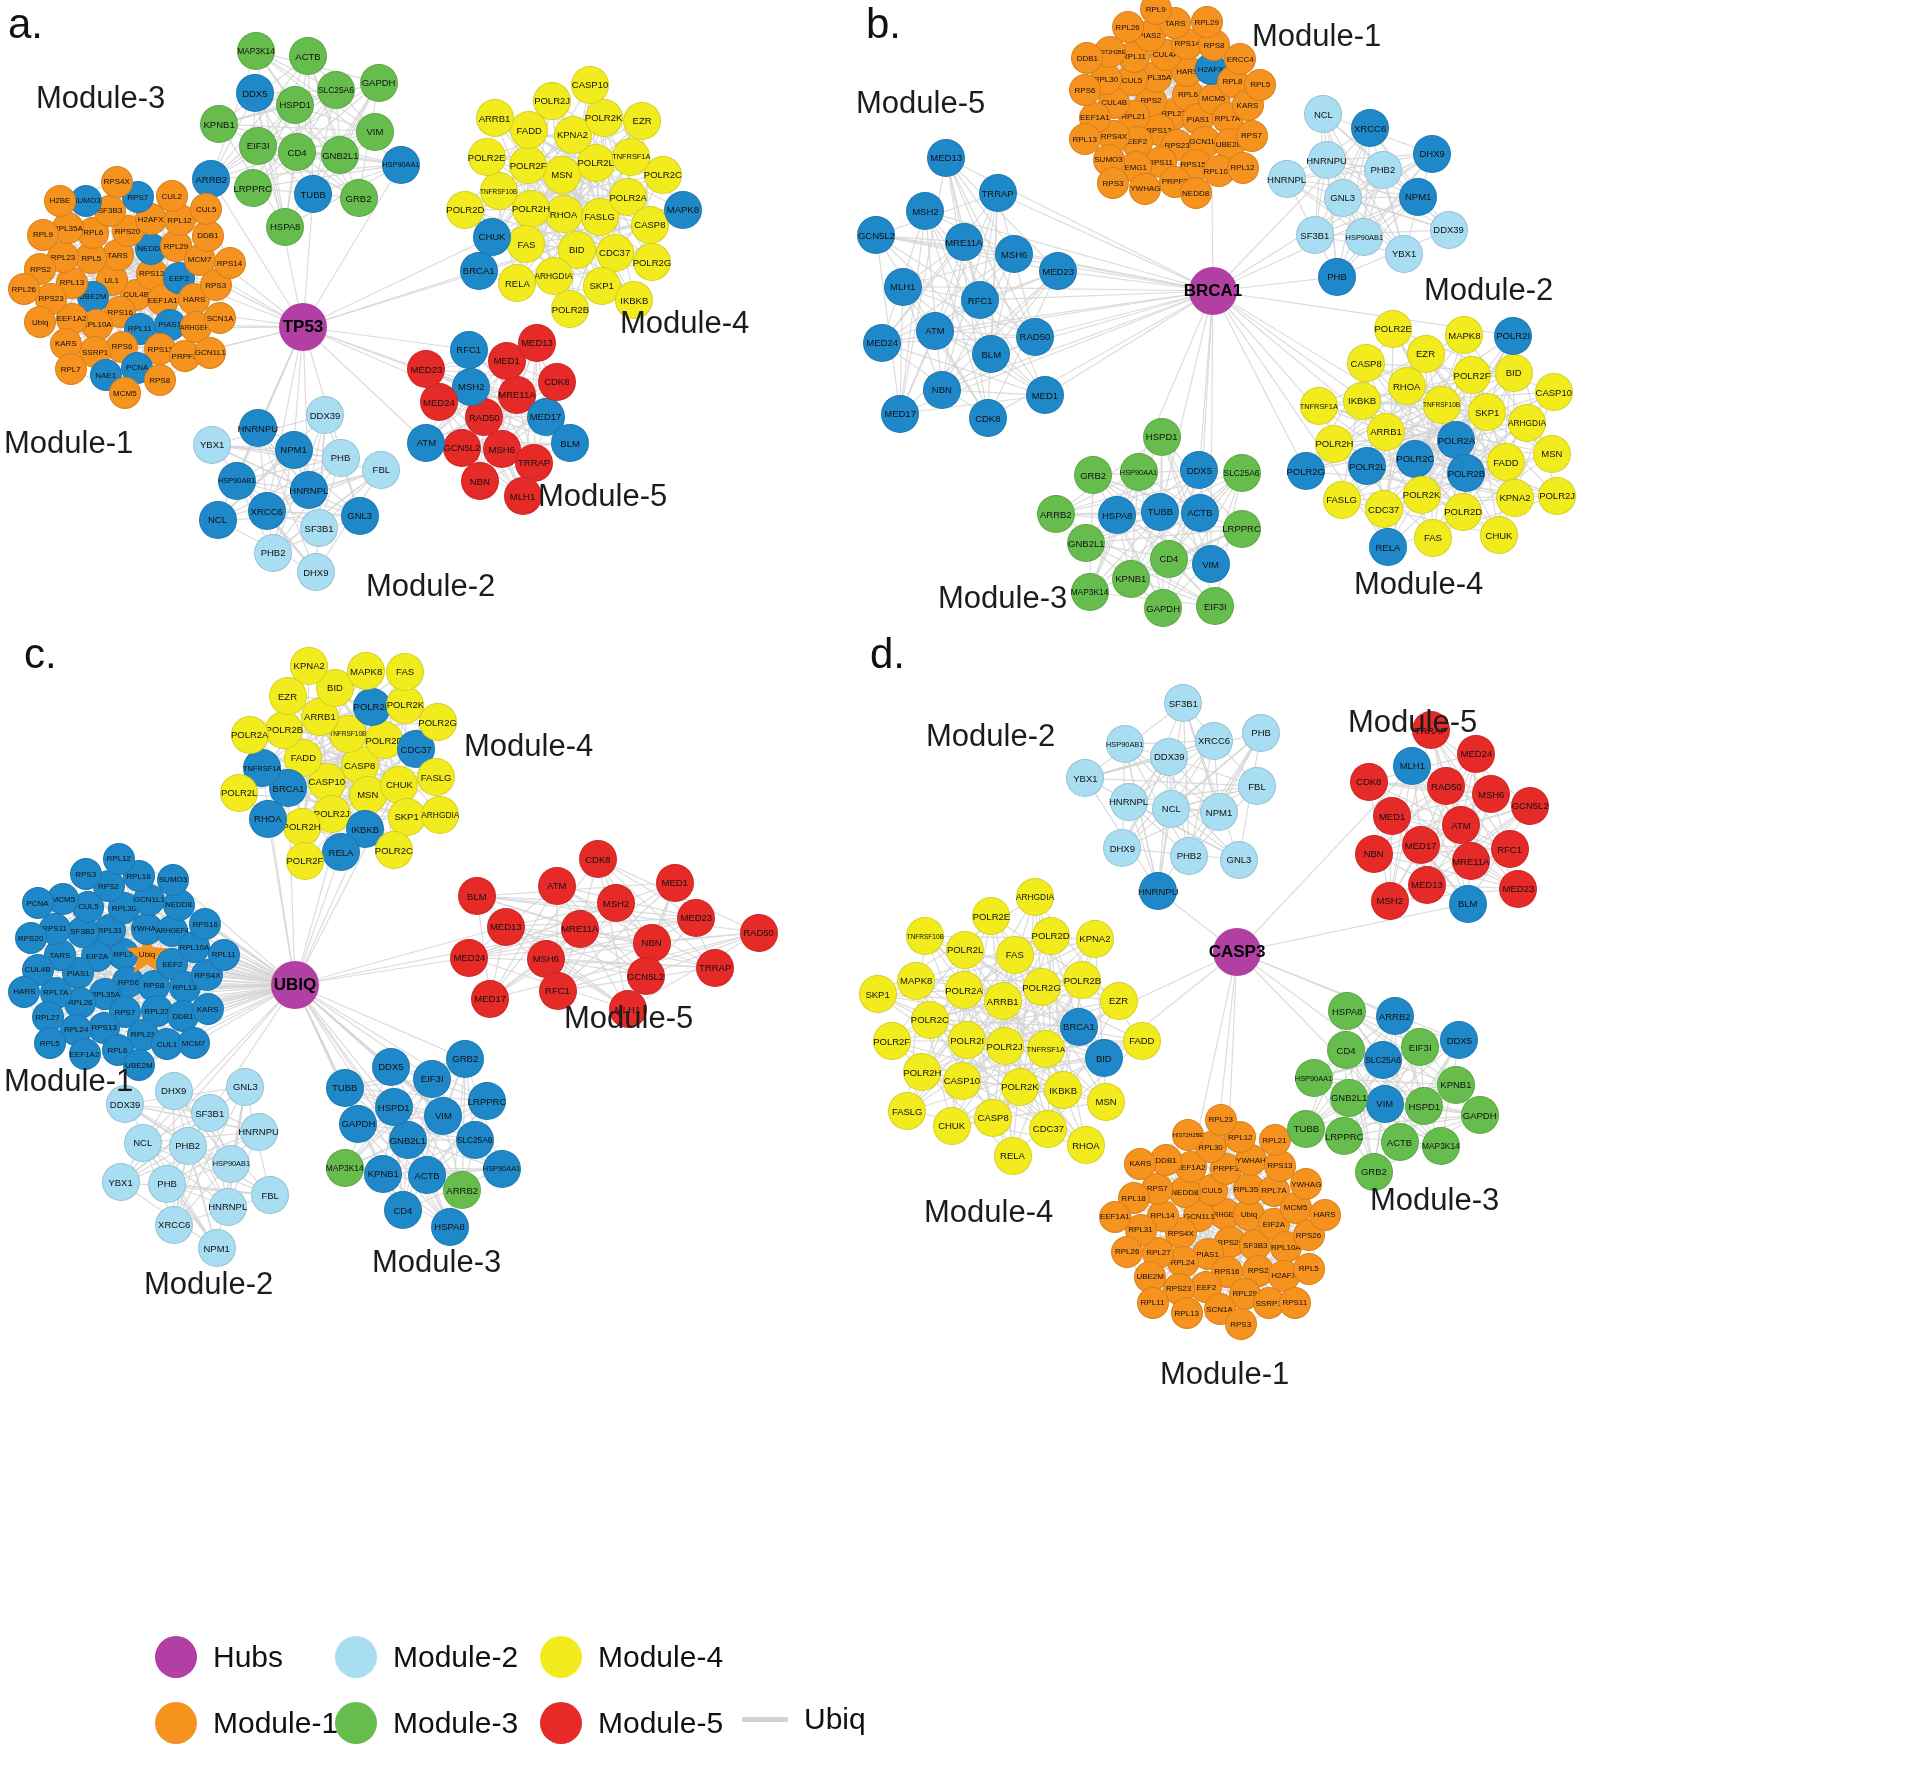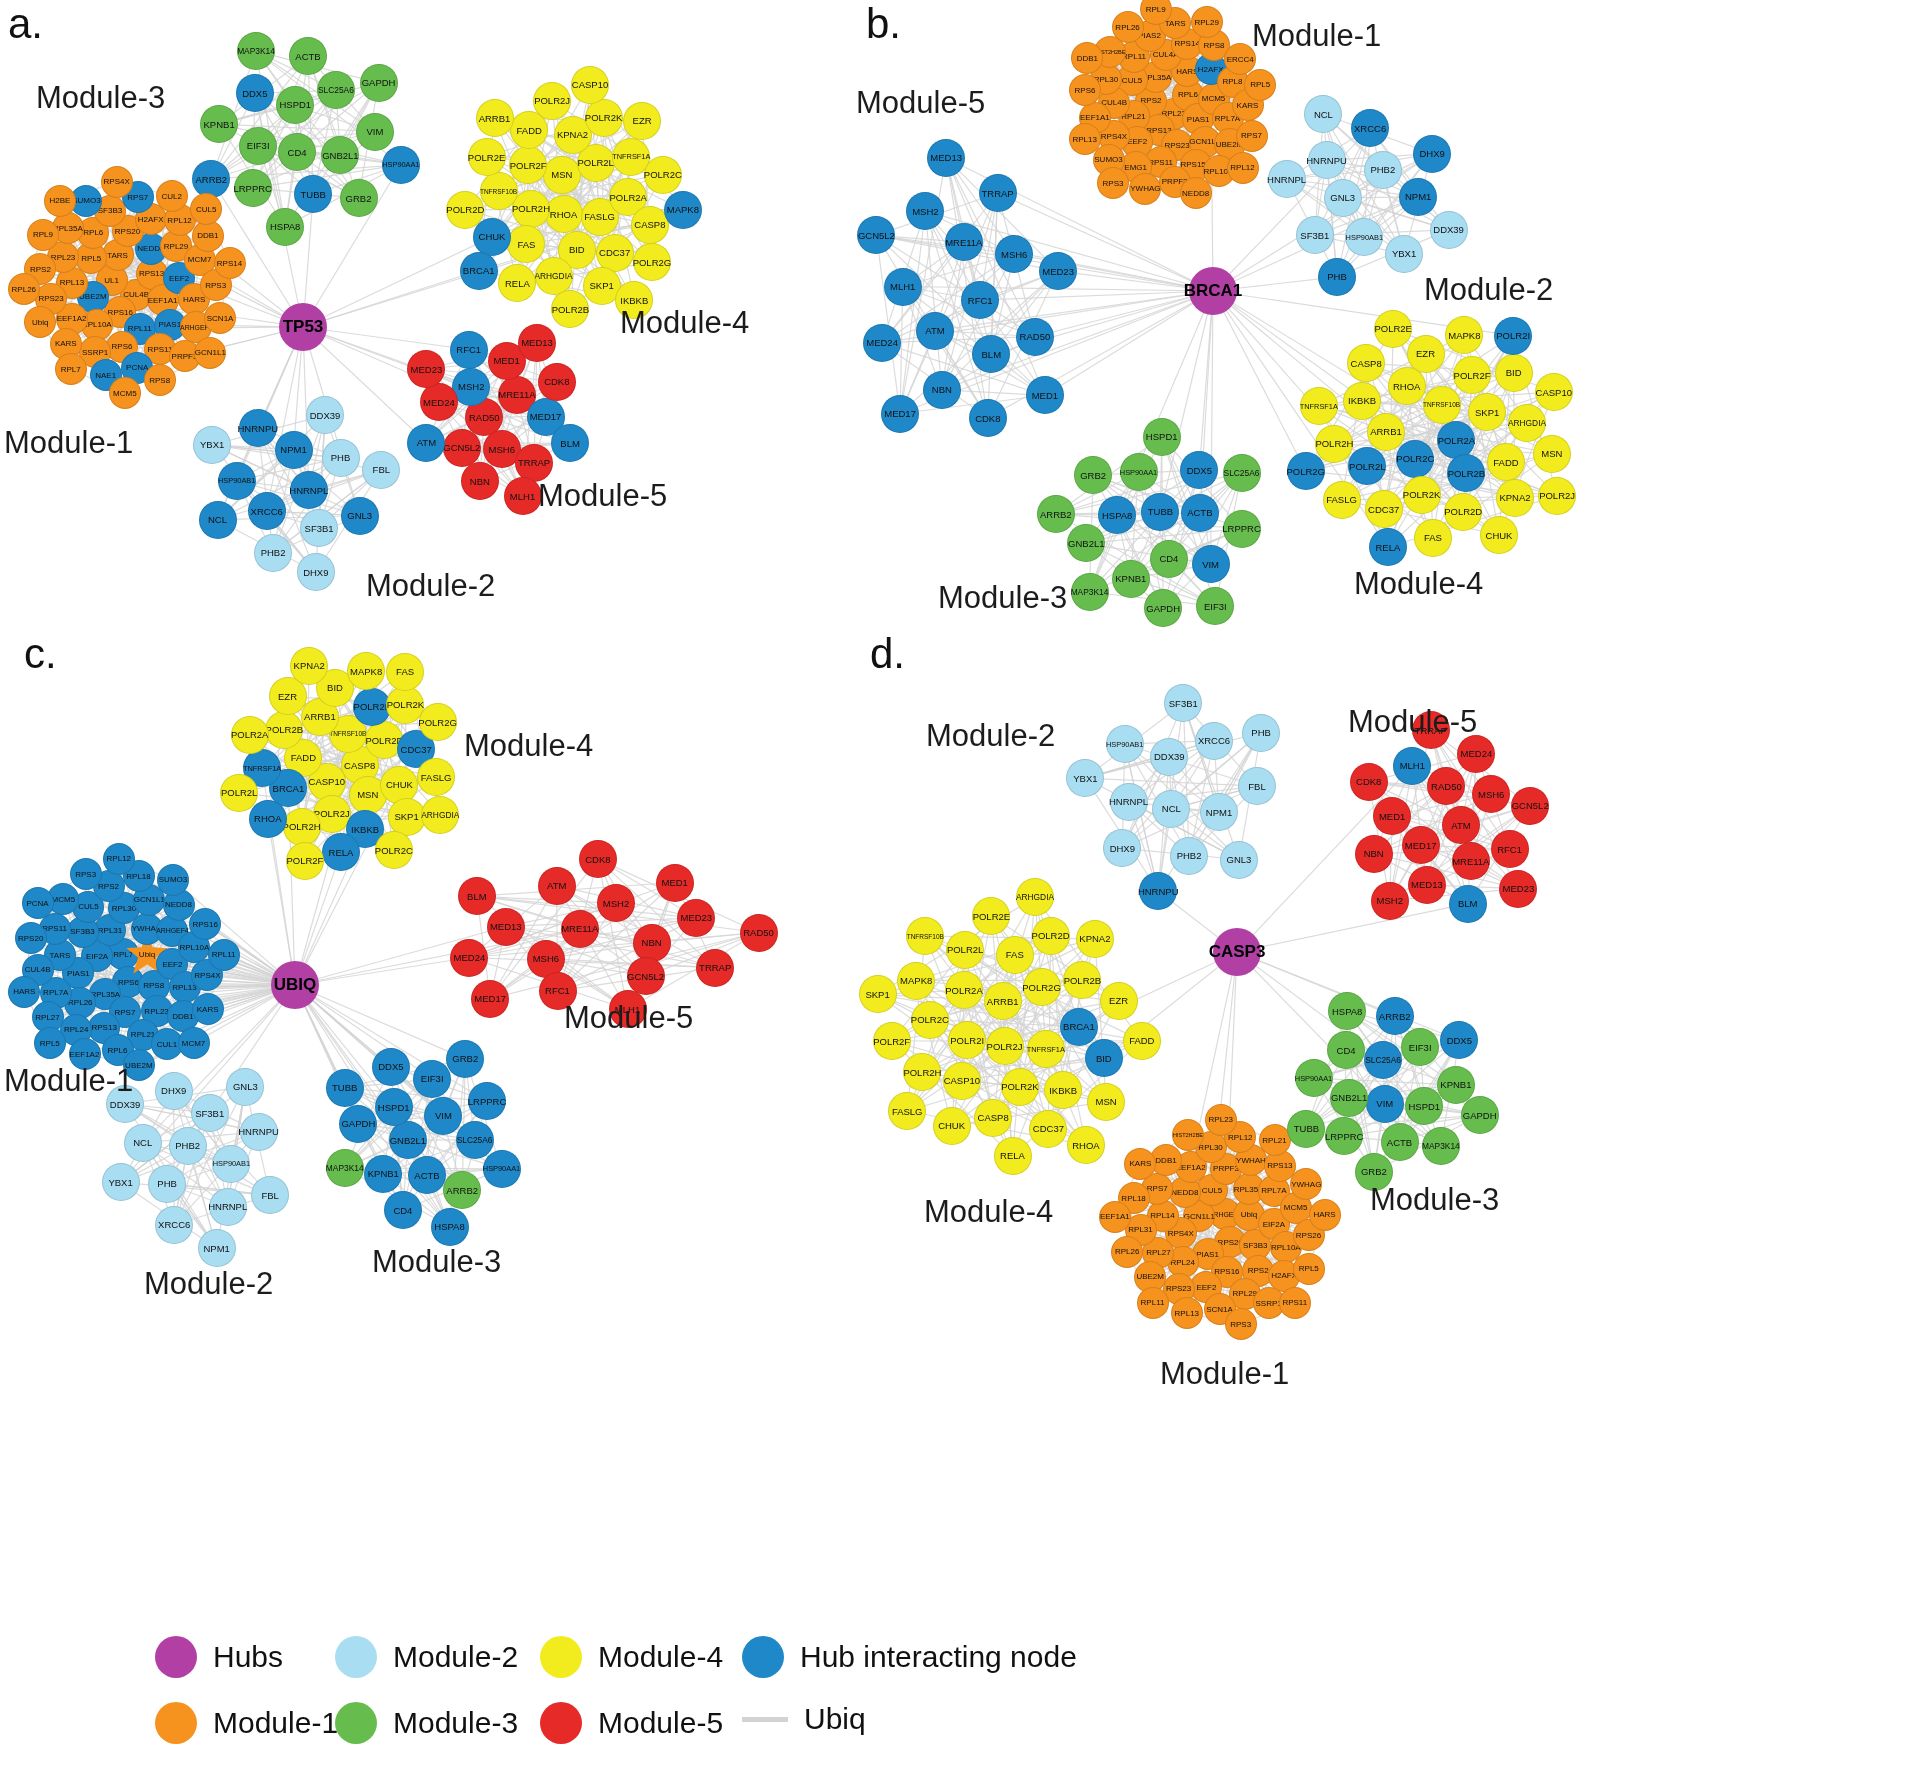--- a/index.html
+++ b/index.html
@@ -3654,24 +3654,20 @@
       <span class="legend-label">Hubs</span>
     </div>
     <div class="legend-item" style="left: 335px; top: 1636px;">
       <span class="legend-swatch" style="background: rgb(169, 221, 241);"></span>
       <span class="legend-label">Module-2</span>
     </div>
     <div class="legend-item" style="left: 540px; top: 1636px;">
       <span class="legend-swatch" style="background: rgb(242, 236, 31);"></span>
       <span class="legend-label">Module-4</span>
     </div>
-    <div class="legend-item" style="left: 742px; top: 1636px;">
-      <span class="legend-swatch" style="background: rgb(31, 136, 200);"></span>
-      <span class="legend-label">Hub interacting node</span>
-    </div>
     <div class="legend-item" style="left: 155px; top: 1702px;">
       <span class="legend-swatch" style="background: rgb(246, 146, 30);"></span>
       <span class="legend-label">Module-1</span>
     </div>
     <div class="legend-item" style="left: 335px; top: 1702px;">
       <span class="legend-swatch" style="background: rgb(102, 189, 78);"></span>
       <span class="legend-label">Module-3</span>
     </div>
     <div class="legend-item" style="left: 540px; top: 1702px;">
       <span class="legend-swatch" style="background: rgb(230, 42, 40);"></span>

